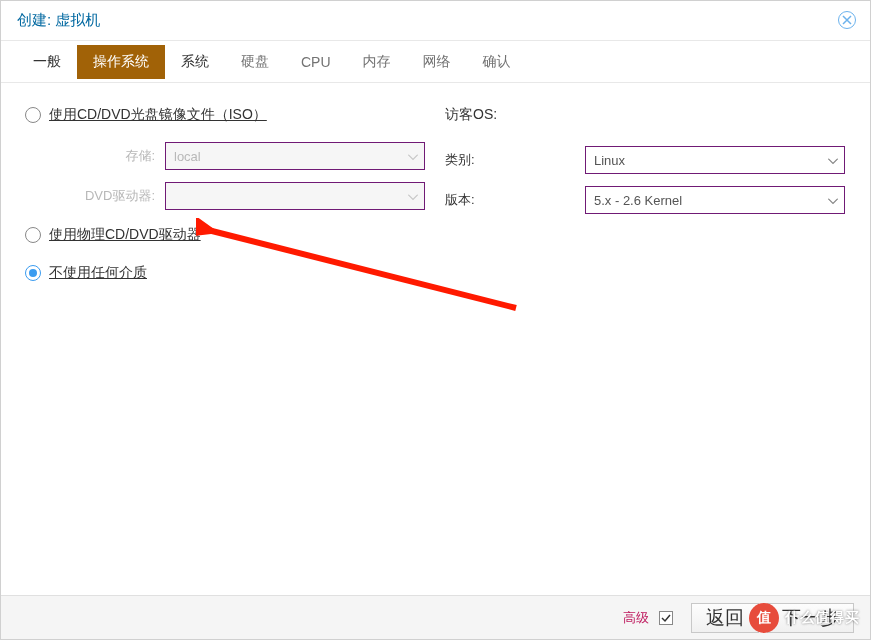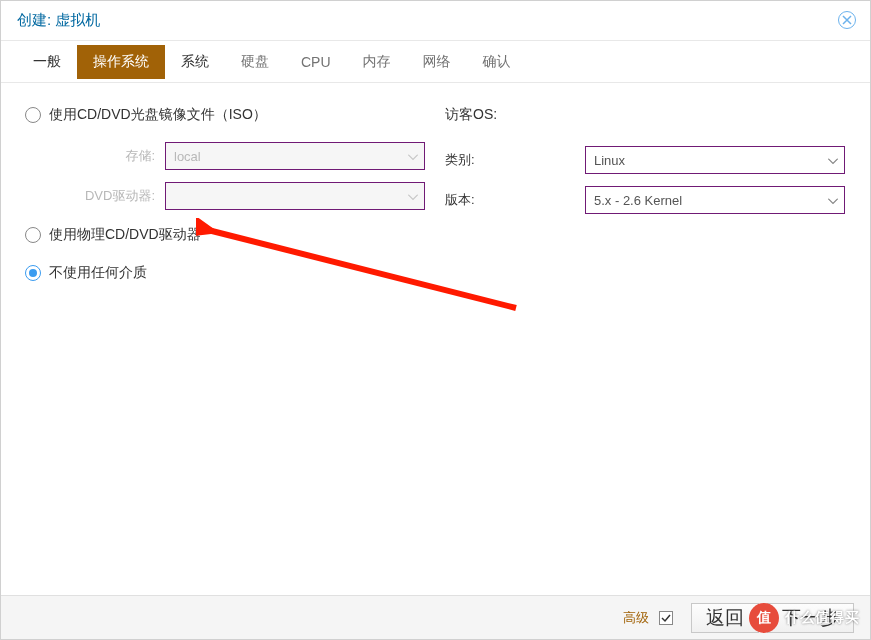--- a/index.html
+++ b/index.html
@@ -78,20 +78,21 @@
     }
     .col-right {
       flex: 1;
       padding-left: 20px;
     }
     .radio-row {
       display: flex;
       align-items: center;
       margin-bottom: 14px;
       height: 24px;
+      text-decoration: underline;
     }
     .radio {
       width: 16px;
       height: 16px;
       border: 1.5px solid #888;
       border-radius: 50%;
       margin-right: 8px;
       display: inline-flex;
       align-items: center;
       justify-content: center;
@@ -164,21 +165,21 @@
       background: #f5f5f5;
       border-top: 1px solid #e0e0e0;
       display: flex;
       align-items: center;
       justify-content: flex-end;
       padding: 0 16px;
       gap: 8px;
     }
     .adv-label {
       font-size: 13px;
-      color: #a16207;
+      color: #be185d;
       margin-right: 2px;
     }
     .checkbox {
       width: 14px;
       height: 14px;
       border: 1px solid #888;
       background: #fff;
       display: inline-flex;
       align-items: center;
       justify-content: center;

